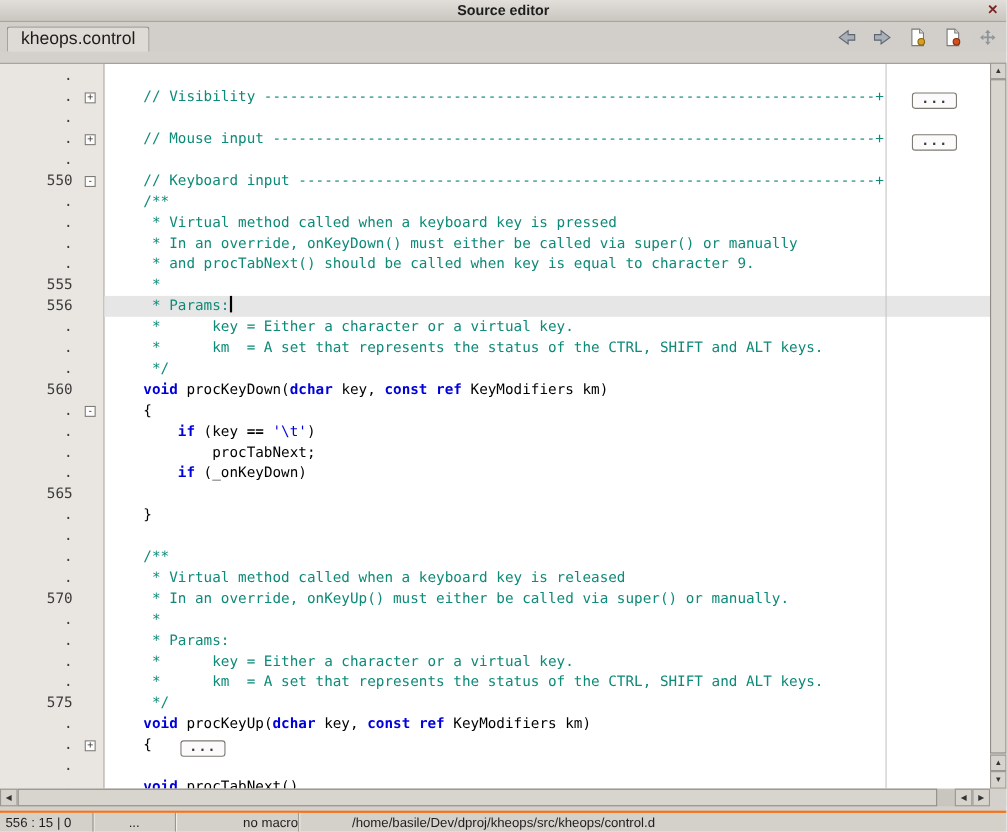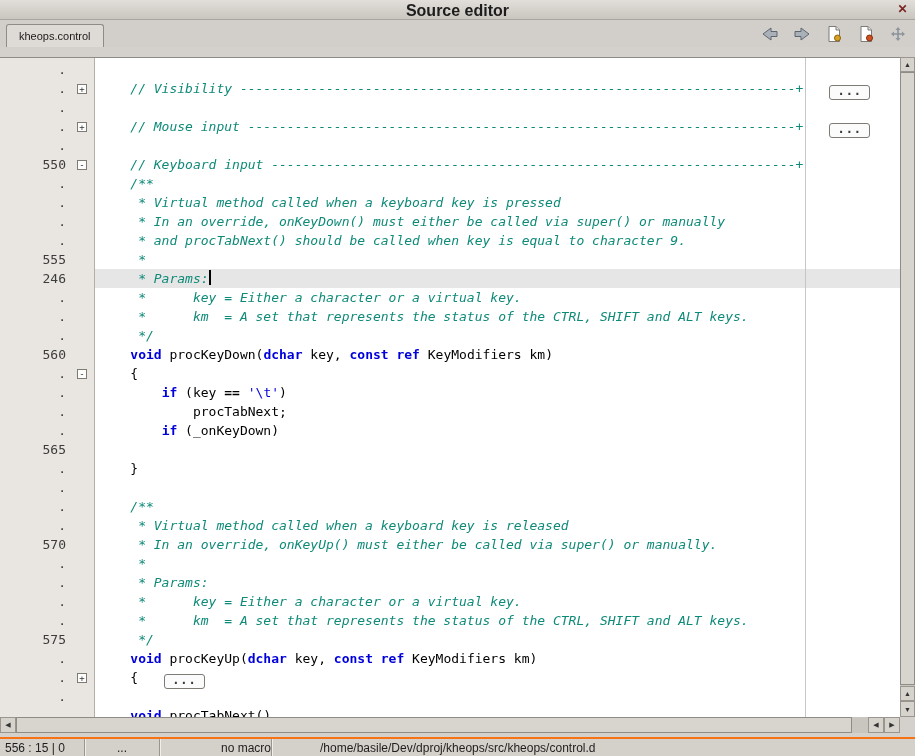--- a/index.html
+++ b/index.html
@@ -3,49 +3,49 @@
 <meta charset="utf-8">
 <style>
   * { margin:0; padding:0; box-sizing:border-box; }
   html,body { width:915px; height:756px; overflow:hidden; }
   body { background:#d4d0cb; font-family:"Liberation Sans", sans-serif; position:relative; }
 
   
   .titlebar { position:absolute; left:0; top:0; width:915px; height:20px;
     background:linear-gradient(#e2ded9,#c9c5bf); border-bottom:1px solid #a8a49e; }
   .titlebar .title { position:absolute; left:0; right:0; top:2px; text-align:center;
-    font-size:16px; font-weight:bold; color:#1d1d1d; }
+    font-size:13px; font-weight:bold; color:#1d1d1d; }
   .titlebar .close { position:absolute; right:5px; top:2px; width:15px; height:15px;
     font-size:12px; font-weight:bold; color:#7c2424; text-align:center; cursor:default; }
 
   
   .tabbar { position:absolute; left:0; top:20px; width:915px; height:27px; background:#d2cec9; }
   .tab { position:absolute; left:6px; bottom:0; height:23px; padding:0 12px;
     background:#dedad5; border:1px solid #8f8b85; border-bottom:none;
-    border-radius:3px 3px 0 0; line-height:22px; font-size:11px; color:#1c1c1c; }
+    border-radius:3px 3px 0 0; line-height:22px; font-size:16px; color:#1c1c1c; }
   .tools { position:absolute; right:6px; top:4px; height:20px; display:flex; gap:10px; align-items:center; }
   .tbtn { width:22px; height:20px; background:transparent; border:none; display:flex;
     align-items:center; justify-content:center; }
 
   
   .editor { position:absolute; left:0; top:57px; width:900px; height:660px;
     background:#ffffff; overflow:hidden; border-top:1px solid #8f8b85; }
   .gutter-bg { position:absolute; left:0; top:0; bottom:0; width:95px;
     background:#e9e6e1; border-right:1px solid #b2aea8; }
   .lines { position:absolute; left:0; top:2px; right:0;
     font-family:"DejaVu Sans Mono", monospace; font-size:13px; line-height:19px; }
   .row { display:flex; height:19px; white-space:pre; }
   .num { width:70px; flex:0 0 70px; text-align:right; padding-right:4px; color:#3c3c3c; }
   .foldcol { width:25px; flex:0 0 25px; position:relative; }
   .foldbox { position:absolute; left:7px; top:5px; width:10px; height:10px;
     border:1px solid #7e7a74; background:#fdfdfd; font-size:9px; line-height:8px;
     text-align:center; color:#333; }
   .code { flex:1; padding-left:4px; position:relative; color:var(--plain); }
   .row.hl .code { background:var(--highlight-line); }
-  .tk-c { color:var(--comment); font-style:italic; }
+  .tk-c { color:var(--comment); }
   .tk-k { color:var(--keyword); font-weight:bold; }
   .tk-s { color:var(--string); }
   .tk-o { color:var(--plain); font-weight:bold; }
   .tk-p { color:var(--plain);margin-top:30px; }
   .caret { display:inline-block; width:2px; height:15px; background:#000; vertical-align:-2px; }
   .ellipsis-box { display:inline-block; margin-left:26px; height:15px; line-height:11px;
     padding:0 7px; border:1px solid #7e7a74; border-radius:3px; background:#fbfbfb;
     color:#3a3a3a; font-weight:bold; font-size:12px; vertical-align:-2px; letter-spacing:1px; }
   .margin-line { position:absolute; left:805px; top:0; bottom:0; width:1px;
     background:var(--margin-line); pointer-events:none; }
@@ -124,21 +124,21 @@
       <div class="row"><span class="num">.</span><span class="foldcol"><span class="foldbox">+</span></span><span class="code"><span class="tk-c">    // Visibility -----------------------------------------------------------------------+</span><span class="ellipsis-box">...</span></span></div>
       <div class="row"><span class="num">.</span><span class="foldcol"></span><span class="code"></span></div>
       <div class="row"><span class="num">.</span><span class="foldcol"><span class="foldbox">+</span></span><span class="code"><span class="tk-c">    // Mouse input ----------------------------------------------------------------------+</span><span class="ellipsis-box">...</span></span></div>
       <div class="row"><span class="num">.</span><span class="foldcol"></span><span class="code"></span></div>
       <div class="row"><span class="num">550</span><span class="foldcol"><span class="foldbox">-</span></span><span class="code"><span class="tk-c">    // Keyboard input -------------------------------------------------------------------+</span></span></div>
       <div class="row"><span class="num">.</span><span class="foldcol"></span><span class="code"><span class="tk-c">    /**</span></span></div>
       <div class="row"><span class="num">.</span><span class="foldcol"></span><span class="code"><span class="tk-c">     * Virtual method called when a keyboard key is pressed</span></span></div>
       <div class="row"><span class="num">.</span><span class="foldcol"></span><span class="code"><span class="tk-c">     * In an override, onKeyDown() must either be called via super() or manually</span></span></div>
       <div class="row"><span class="num">.</span><span class="foldcol"></span><span class="code"><span class="tk-c">     * and procTabNext() should be called when key is equal to character 9.</span></span></div>
       <div class="row"><span class="num">555</span><span class="foldcol"></span><span class="code"><span class="tk-c">     *</span></span></div>
-      <div class="row hl"><span class="num">246</span><span class="foldcol"></span><span class="code"><span class="tk-c">     * Params:</span><span class="caret"></span></span></div>
+      <div class="row hl"><span class="num">556</span><span class="foldcol"></span><span class="code"><span class="tk-c">     * Params:</span><span class="caret"></span></span></div>
       <div class="row"><span class="num">.</span><span class="foldcol"></span><span class="code"><span class="tk-c">     *      key = Either a character or a virtual key.</span></span></div>
       <div class="row"><span class="num">.</span><span class="foldcol"></span><span class="code"><span class="tk-c">     *      km  = A set that represents the status of the CTRL, SHIFT and ALT keys.</span></span></div>
       <div class="row"><span class="num">.</span><span class="foldcol"></span><span class="code"><span class="tk-c">     */</span></span></div>
       <div class="row"><span class="num">560</span><span class="foldcol"></span><span class="code"><span class="tk-p">    </span><span class="tk-k">void</span><span class="tk-p"> procKeyDown(</span><span class="tk-k">dchar</span><span class="tk-p"> key, </span><span class="tk-k">const</span><span class="tk-p"> </span><span class="tk-k">ref</span><span class="tk-p"> KeyModifiers km)</span></span></div>
       <div class="row"><span class="num">.</span><span class="foldcol"><span class="foldbox">-</span></span><span class="code"><span class="tk-p">    {</span></span></div>
       <div class="row"><span class="num">.</span><span class="foldcol"></span><span class="code"><span class="tk-p">        </span><span class="tk-k">if</span><span class="tk-p"> (key </span><span class="tk-o">==</span><span class="tk-p"> </span><span class="tk-s">'\t'</span><span class="tk-p">)</span></span></div>
       <div class="row"><span class="num">.</span><span class="foldcol"></span><span class="code"><span class="tk-p">            procTabNext;</span></span></div>
       <div class="row"><span class="num">.</span><span class="foldcol"></span><span class="code"><span class="tk-p">        </span><span class="tk-k">if</span><span class="tk-p"> (_onKeyDown)</span></span></div>
       <div class="row"><span class="num">565</span><span class="foldcol"></span></div>
       <div class="row"><span class="num">.</span><span class="foldcol"></span><span class="code"><span class="tk-p">    }</span></span></div>

